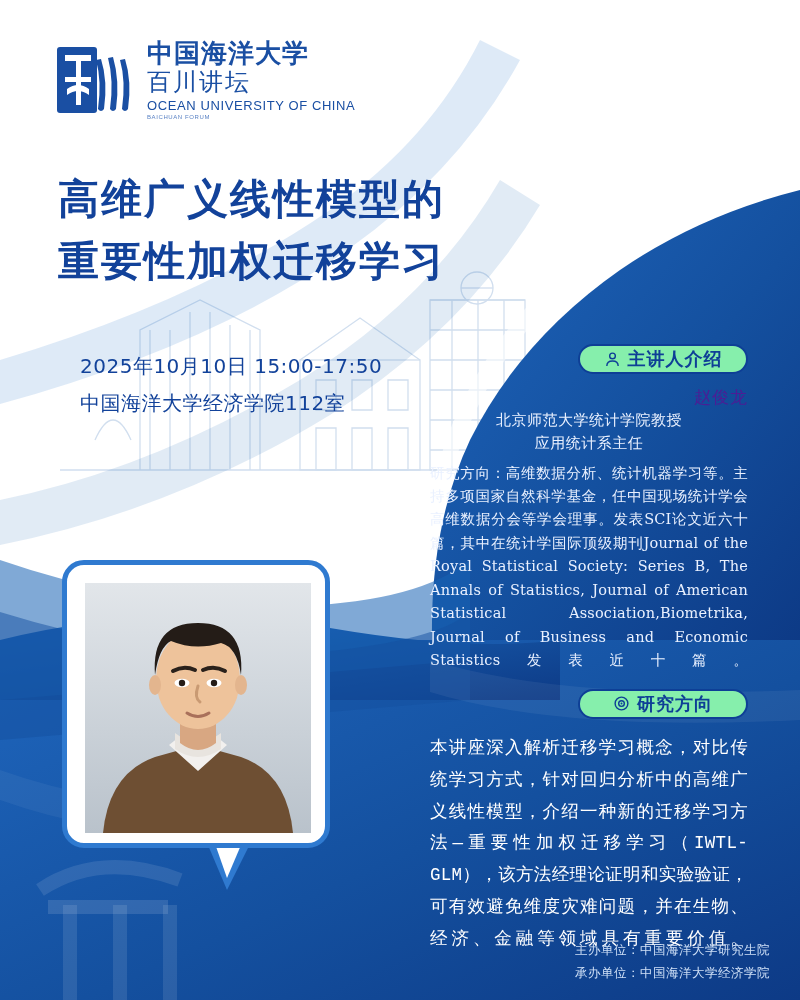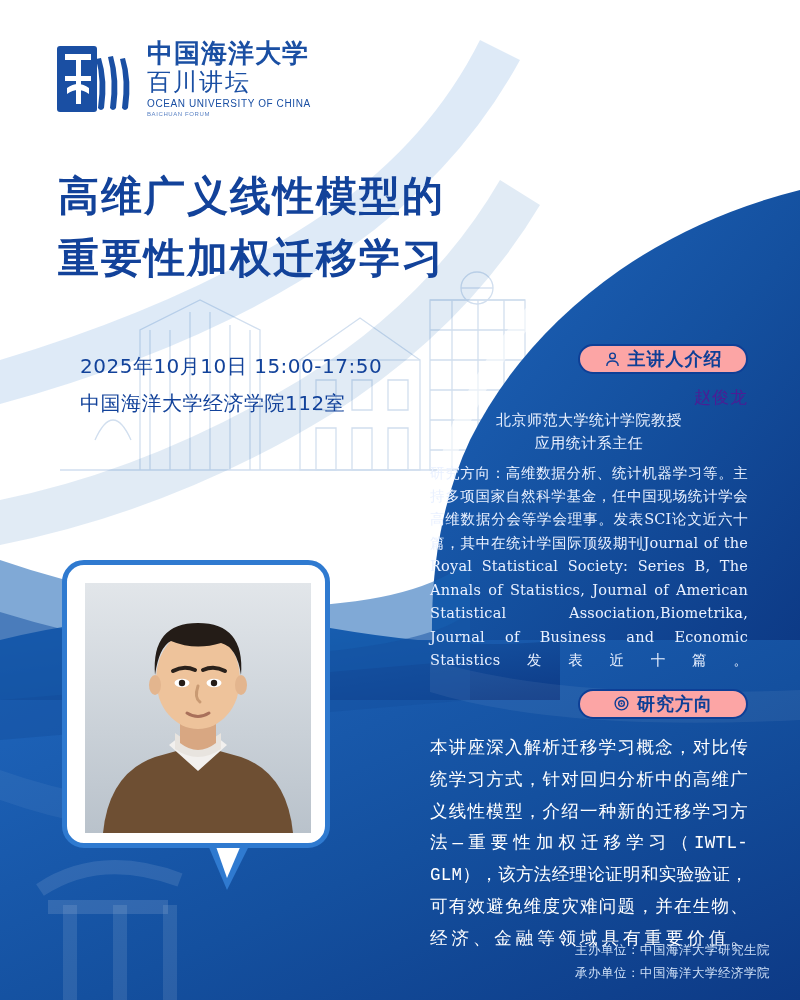--- a/index.html
+++ b/index.html
@@ -29,46 +29,46 @@
   .logo-cn {
     font-family: "DejaVu Sans", sans-serif;
     font-size: 26px; font-weight: 700; color: #1a4fa3; letter-spacing: 1px;
   }
   .logo-cn2 {
     font-family: "DejaVu Sans", sans-serif;
     font-size: 24px; font-weight: 400; color: #1a4fa3; letter-spacing: 2px;
     margin-top: 4px;
   }
   .logo-en {
-    font-size: 10px; color: #1a4fa3; letter-spacing: .6px; margin-top: 5px;
+    font-size: 13px; color: #1a4fa3; letter-spacing: .6px; margin-top: 5px;
   }
   .logo-en2 { font-size: 6px; color: #5a82c4; letter-spacing: .6px; margin-top: 2px; }
 
   
   .title {
     position: absolute; left: 58px; top: 168px; width: 560px;
-    font-family: Liberation Mono, monospace;
+    font-family: Liberation Sans, sans-serif;
     font-size: 41px; font-weight: 700; color: #12429a;
     line-height: 1.52; letter-spacing: 2px;
   }
 
   
   .meta {
     position: absolute; left: 80px; top: 348px;
     font-family: "DejaVu Sans", sans-serif;
     font-size: 20px; color: #12429a; line-height: 1.85; letter-spacing: .5px;
   }
 
   
   .rightcol { position: absolute; left: 430px; top: 344px; width: 318px; }
 
   .pill {
     display: flex; align-items: center; justify-content: center; gap: 7px;
     height: 30px; width: 170px; margin-left: auto;
-    background: #fca5a5; border: 2px solid #0e3f96; border-radius: 15px;
+    background: #86efac; border: 2px solid #0e3f96; border-radius: 15px;
     color: #0e3f96; font-family: "DejaVu Sans", sans-serif;
     font-size: 18px; font-weight: 700; letter-spacing: 1px;
   }
   .pill .ic { width: 17px; height: 17px; display: block; }
 
   .speaker-name {
     text-align: right; color: #4c1d95;
     font-family: Liberation Sans, sans-serif;
     font-size: 17px; margin-top: 12px; letter-spacing: 1px; margin-left: 16px;
   }

